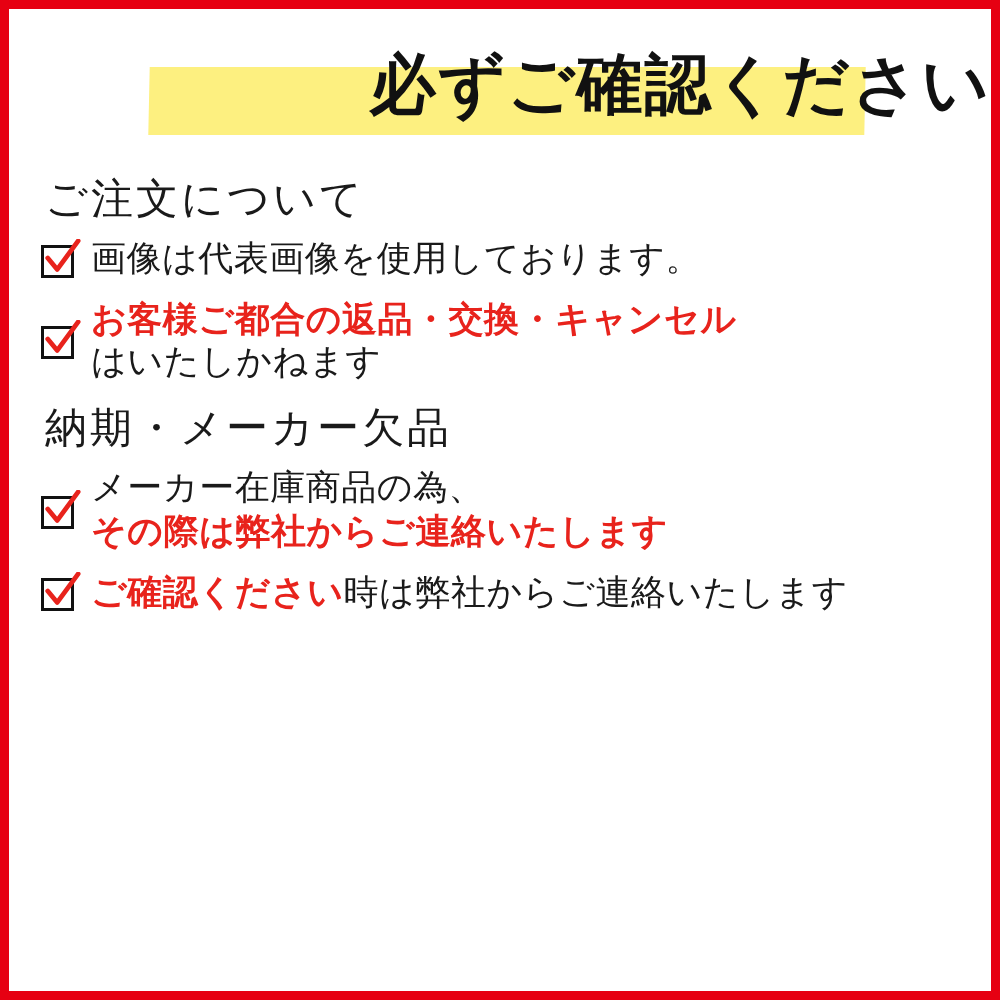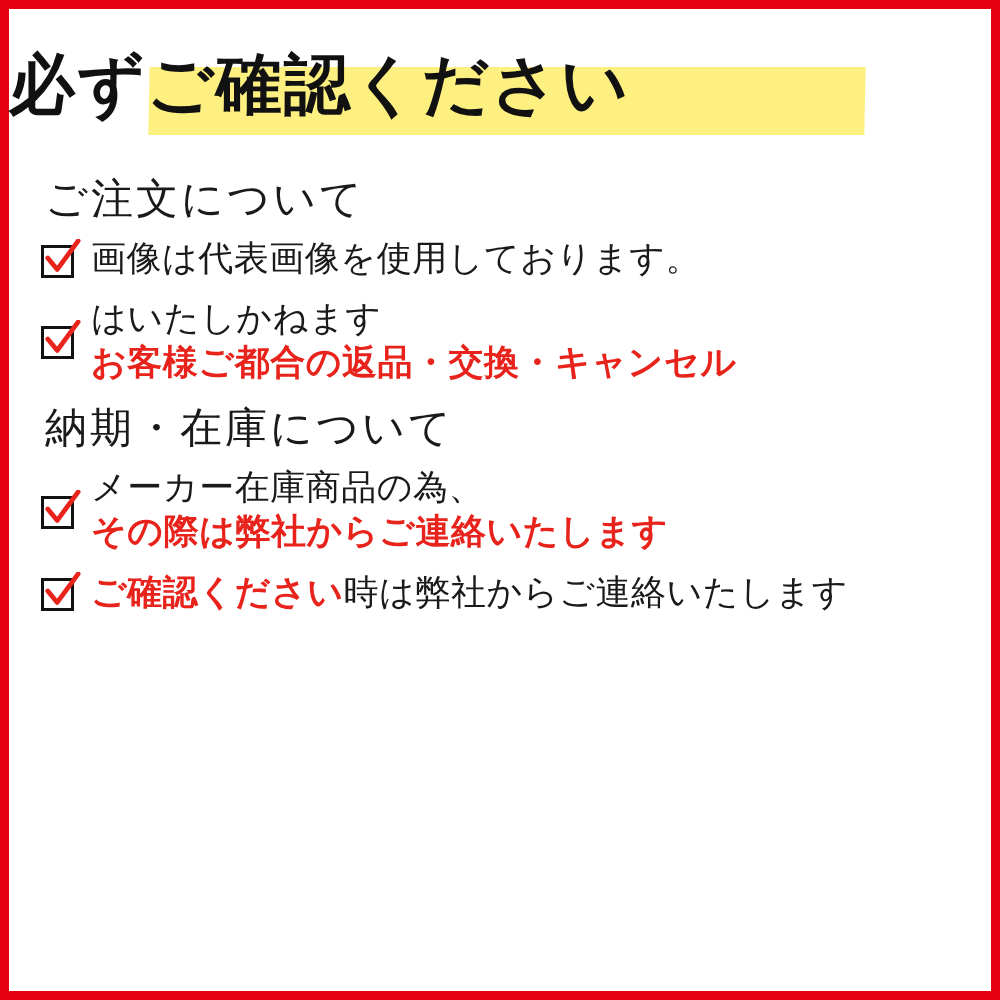--- a/index.html
+++ b/index.html
@@ -44,21 +44,21 @@
     width: 716px;
     height: 68px;
     background: #fdf080;
     transform: skewX(-1.2deg);
   }
   .headline {
     position: absolute;
     left: 0;
     top: 14px;
     width: 982px;
-    text-align: left;
+    text-align: right;
     font-size: 66px;
     font-weight: bold;
     letter-spacing: 2px;
     color: #111111;
     line-height: 1;
     font-family: "DejaVu Serif", "Liberation Serif", serif;
   }
 
   .section {
     margin: 0 0 0 0;
@@ -154,29 +154,29 @@
     </div>
 
     <div class="item">
       <span class="check">
         <span class="box"></span>
         <svg class="tick" viewBox="0 0 40 40" aria-hidden="true">
           <polyline points="5,20 15,32 37,2" fill="none" stroke="#e8231c" stroke-width="5" stroke-linecap="round" stroke-linejoin="round"></polyline>
         </svg>
       </span>
       <span class="lines">
+        <div class="line bold"><span class="red">お客様ご都合の返品・交換・キャンセル</span></div>
         <div class="line"><span>はいたしかねます</span></div>
-        <div class="line bold"><span class="red">お客様ご都合の返品・交換・キャンセル</span></div>
       </span>
     </div>
 
   </div>
 
   <div class="section">
-    <div class="section-title">納期・在庫について</div>
+    <div class="section-title">納期・メーカー欠品</div>
 
     <div class="item">
       <span class="check">
         <span class="box"></span>
         <svg class="tick" viewBox="0 0 40 40" aria-hidden="true">
           <polyline points="5,20 15,32 37,2" fill="none" stroke="#e8231c" stroke-width="5" stroke-linecap="round" stroke-linejoin="round"></polyline>
         </svg>
       </span>
       <span class="lines">
         <div class="line"><span>メーカー在庫商品の為、</span></div>

